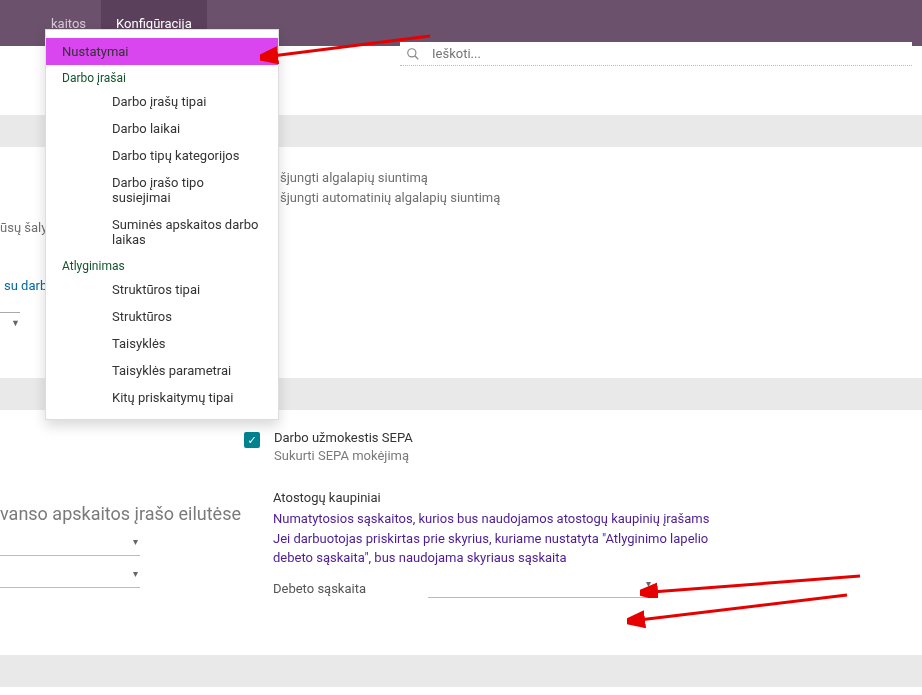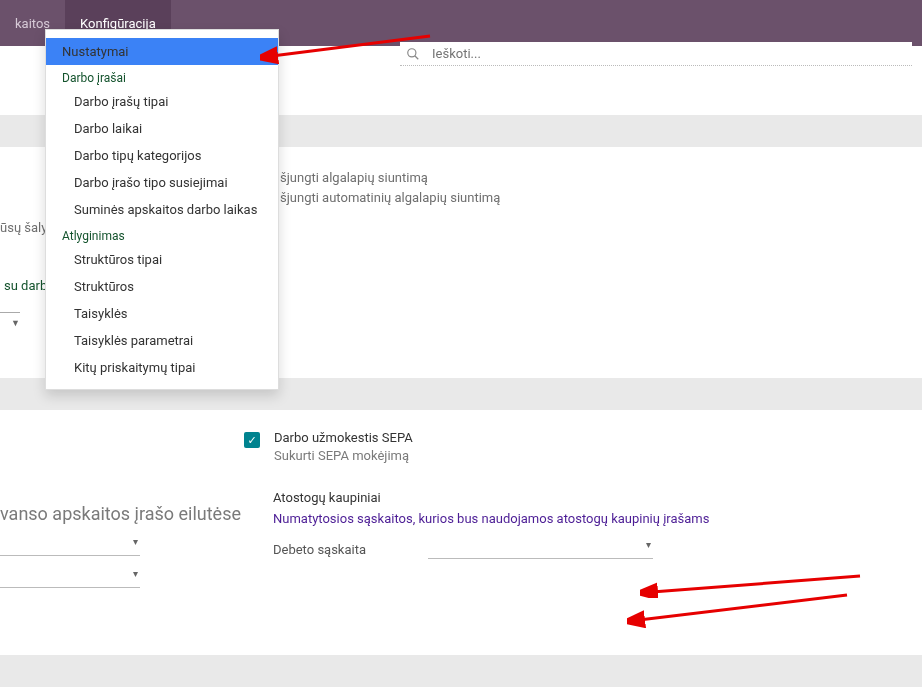--- a/index.html
+++ b/index.html
@@ -13,20 +13,21 @@
       height: 695px;
       position: relative;
       background: #fff;
       overflow: hidden;
     }
     .topbar {
       height: 46px;
       background: #6b516b;
       display: flex;
       align-items: stretch;
+      padding-left: 36px;
     }
     .tab {
       padding: 0 15px;
       display: flex;
       align-items: center;
       color: #d6c9d6;
       font-size: 13px;
       cursor: pointer;
     }
     .tab.active {
@@ -44,24 +45,25 @@
       padding: 8px 0;
       z-index: 100;
     }
     .menu-item {
       padding: 6px 16px;
       color: #333;
       font-size: 13px;
       cursor: pointer;
     }
     .menu-item.hover {
-      background: #3b82f6;
+      background: #d946ef;
     }
     .menu-item.indent {
       padding-left: 28px;
+      margin-left: 38px;
     }
     .menu-group {
       padding: 6px 16px 3px 16px;
       color: #14532d;
       font-size: 12px;
     }
     .search-row {
       position: absolute;
       top: 42px;
       left: 400px;
@@ -105,21 +107,21 @@
       position: absolute;
       top: 220px;
       left: 0;
       color: #6f6f6f;
       font-size: 13px;
     }
     .left-text2 {
       position: absolute;
       top: 278px;
       left: 4px;
-      color: #14532d;
+      color: #0369a1;
       font-size: 13px;
     }
     .small-dropdown {
       position: absolute;
       left: 0;
       width: 20px;
       height: 20px;
       border-top: 1px solid #aaa;
       display: flex;
       align-items: center;
@@ -300,20 +302,21 @@
   <div class="checkbox">✓</div>
   <div>
     <div class="checkbox-label">Darbo užmokestis SEPA</div>
     <div class="checkbox-sub">Sukurti SEPA mokėjimą</div>
   </div>
 </div>
 
 <div class="section-holiday">
   <div class="section-title">Atostogų kaupiniai</div>
   <div class="section-desc">Numatytosios sąskaitos, kurios bus naudojamos atostogų kaupinių įrašams</div>
+  <div class="section-desc">Jei darbuotojas priskirtas prie skyrius, kuriame nustatyta "Atlyginimo lapelio debeto sąskaita", bus naudojama skyriaus sąskaita</div>
   <div class="field-row">
     <div class="field-label">Debeto sąskaita</div>
     <div class="field-input"></div>
   </div>
 </div>
 
 <div class="left-block">
   <div class="left-block-title">vanso apskaitos įrašo eilutėse</div>
   <div class="left-dropdown"></div>
   <div class="left-dropdown"></div>

